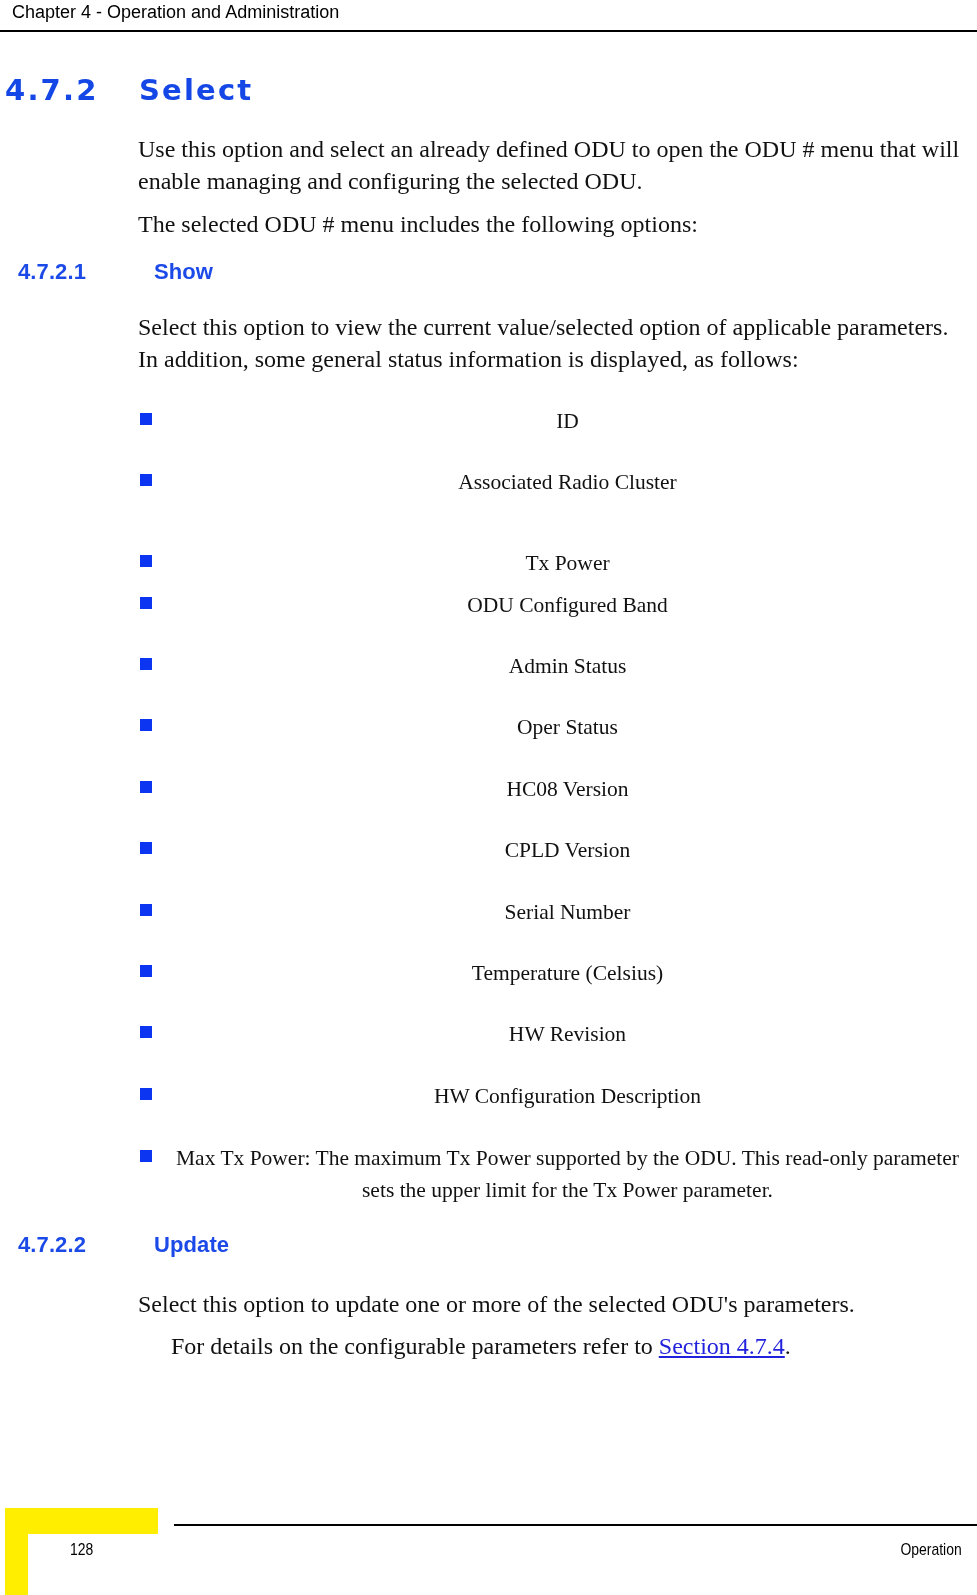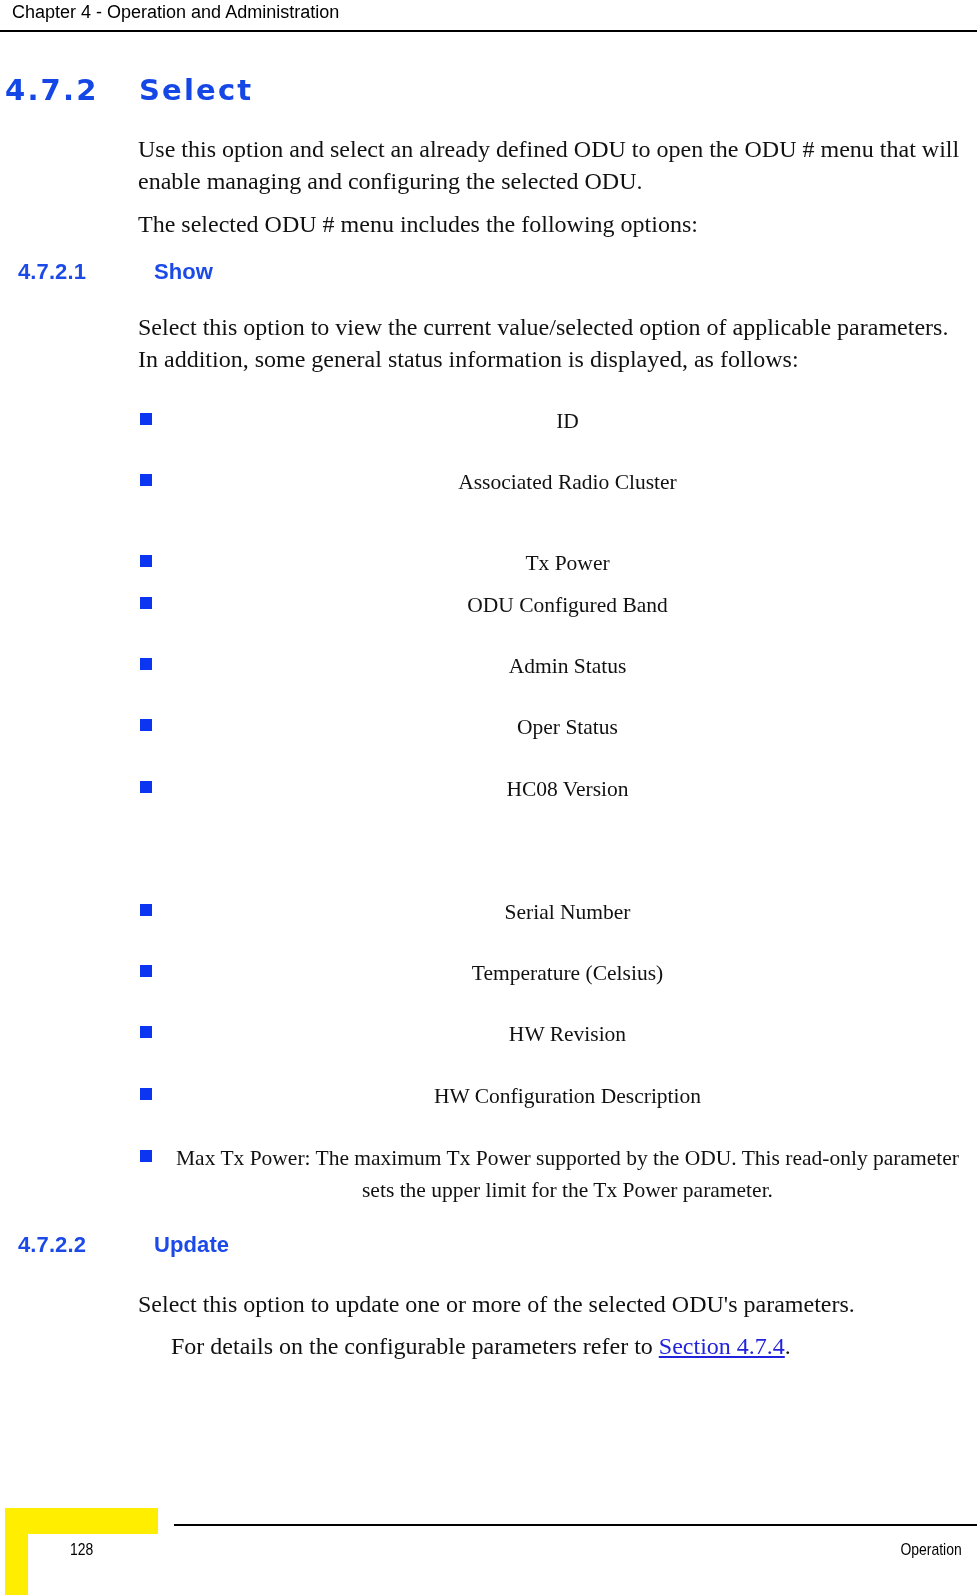--- a/index.html
+++ b/index.html
@@ -219,20 +219,24 @@
         <span class="bullet-text">ODU Configured Band</span>
       </div>
       <div class="bullet-item" style="top: 711px;">
         <span class="bullet-mark"></span>
         <span class="bullet-text">Oper Status</span>
       </div>
       <div class="bullet-item" style="top: 773px;">
         <span class="bullet-mark"></span>
         <span class="bullet-text">HC08 Version</span>
       </div>
+      <div class="bullet-item" style="top: 834px;">
+        <span class="bullet-mark"></span>
+        <span class="bullet-text">CPLD Version</span>
+      </div>
       <div class="bullet-item" style="top: 896px;">
         <span class="bullet-mark"></span>
         <span class="bullet-text">Serial Number</span>
       </div>
       <div class="bullet-item" style="top: 957px;">
         <span class="bullet-mark"></span>
         <span class="bullet-text">Temperature (Celsius)</span>
       </div>
       <div class="bullet-item" style="top: 1018px;">
         <span class="bullet-mark"></span>

